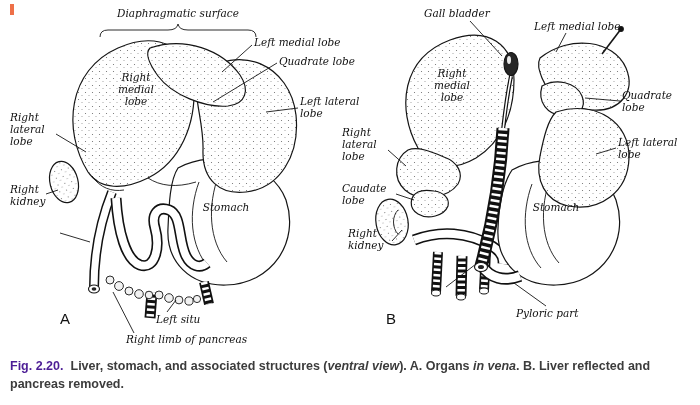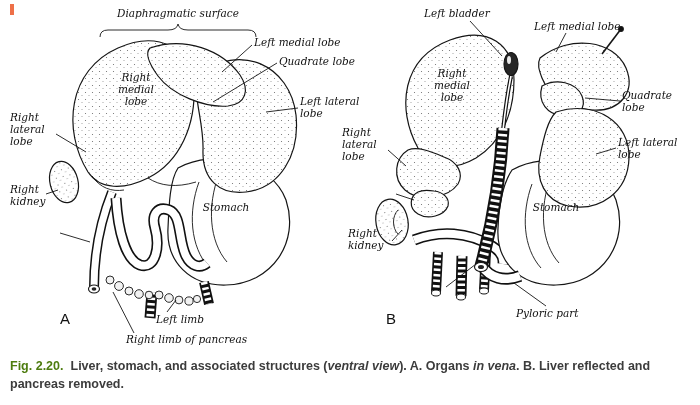--- a/index.html
+++ b/index.html
@@ -7,21 +7,21 @@
         font-family:"DejaVu Serif",serif;}
   .accent-tick{position:absolute;left:10px;top:4px;width:4px;height:11px;background:#ee7048;}
   .art{position:absolute;left:0;top:0;}
   .lbl{position:absolute;font-style:italic;font-size:10.5px;line-height:1.12;color:#101010;}
   .lbl.center{text-align:center;}
   .panel-letter{position:absolute;font-family:"Liberation Sans",sans-serif;font-style:normal;
         font-size:15px;color:#111;}
   .caption{position:absolute;left:10px;top:357px;width:682px;
         font-family:"Liberation Sans",sans-serif;font-size:12.5px;font-weight:bold;
         color:#3c3c3c;line-height:1.45;}
-  .caption .fig{color:#4d7c0f;margin-right:7px;}
+  .caption .fig{color:#4c1d95;margin-right:7px;}
   .caption .it{font-style:italic;}
 </style>
 </head>
 <body>
 
 <div class="page">
 
   <div class="accent-tick"></div>
 
   <svg class="art" width="700" height="355" viewBox="0 0 700 355">
@@ -163,30 +163,31 @@
   </svg>
 
   <div class="lbl center" style="left:96px;top:8px;width:164px;">Diaphragmatic surface</div>
   <div class="lbl" style="left:254px;top:37px;width:110px;">Left medial lobe</div>
   <div class="lbl" style="left:279px;top:56px;width:100px;">Quadrate lobe</div>
   <div class="lbl" style="left:300px;top:96px;width:68px;">Left lateral lobe</div>
   <div class="lbl center" style="left:112px;top:72px;width:48px;">Right medial lobe</div>
   <div class="lbl" style="left:10px;top:112px;width:44px;">Right lateral lobe</div>
   <div class="lbl" style="left:10px;top:184px;width:42px;">Right kidney</div>
   <div class="lbl center" style="left:196px;top:202px;width:60px;">Stomach</div>
-  <div class="lbl" style="left:156px;top:314px;width:60px;">Left limb</div>
+  <div class="lbl" style="left:156px;top:314px;width:60px;">Left situ</div>
   <div class="lbl" style="left:126px;top:334px;width:150px;">Right limb of pancreas</div>
   <div class="panel-letter" style="left:60px;top:310px;">A</div>
 
-  <div class="lbl" style="left:424px;top:8px;width:80px;">Left bladder</div>
+  <div class="lbl" style="left:424px;top:8px;width:80px;">Gall bladder</div>
   <div class="lbl" style="left:534px;top:21px;width:90px;">Left medial lobe</div>
   <div class="lbl center" style="left:428px;top:68px;width:48px;">Right medial lobe</div>
   <div class="lbl" style="left:622px;top:90px;width:56px;">Quadrate lobe</div>
   <div class="lbl" style="left:618px;top:137px;width:62px;">Left lateral lobe</div>
   <div class="lbl" style="left:342px;top:127px;width:44px;">Right lateral lobe</div>
+  <div class="lbl" style="left:342px;top:183px;width:52px;">Caudate lobe</div>
   <div class="lbl" style="left:348px;top:228px;width:42px;">Right kidney</div>
   <div class="lbl center" style="left:524px;top:202px;width:64px;">Stomach</div>
   <div class="lbl" style="left:516px;top:308px;width:80px;">Pyloric part</div>
   <div class="panel-letter" style="left:386px;top:310px;">B</div>
 
   <div class="caption">
     <span class="fig">Fig. 2.20.</span><span>Liver, stomach, and associated structures (</span><span class="it">ventral view</span><span>). A. Organs </span><span class="it">in vena</span><span>. B. Liver reflected and pancreas removed.</span>
   </div>
 
 </div>

